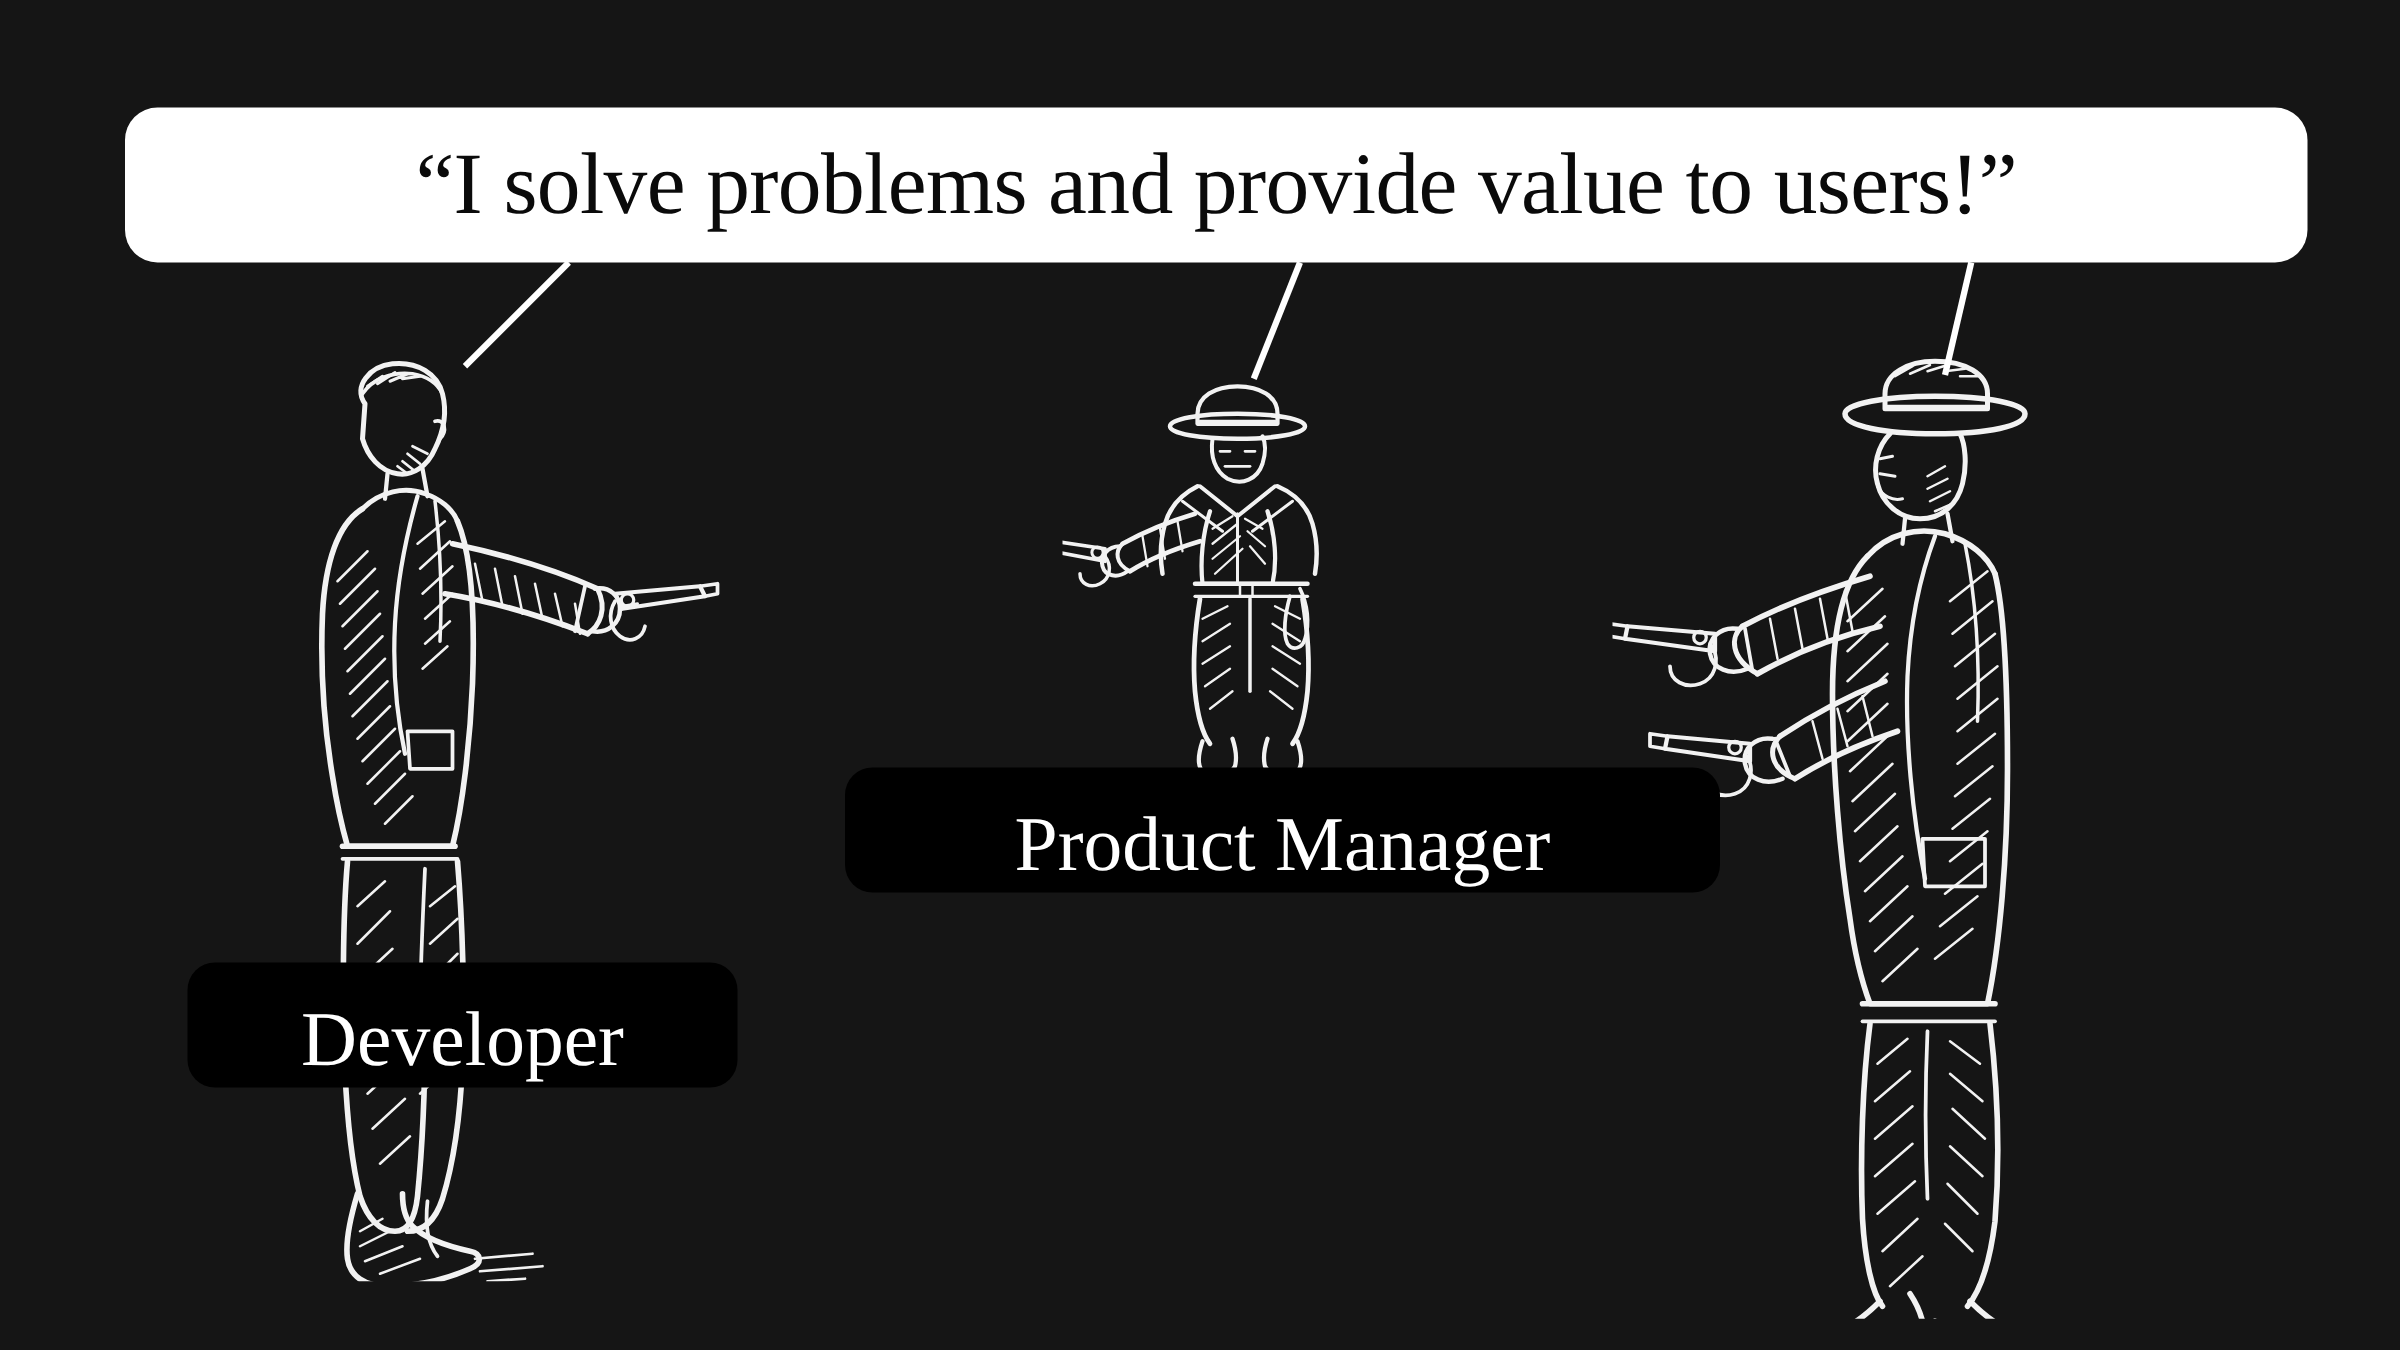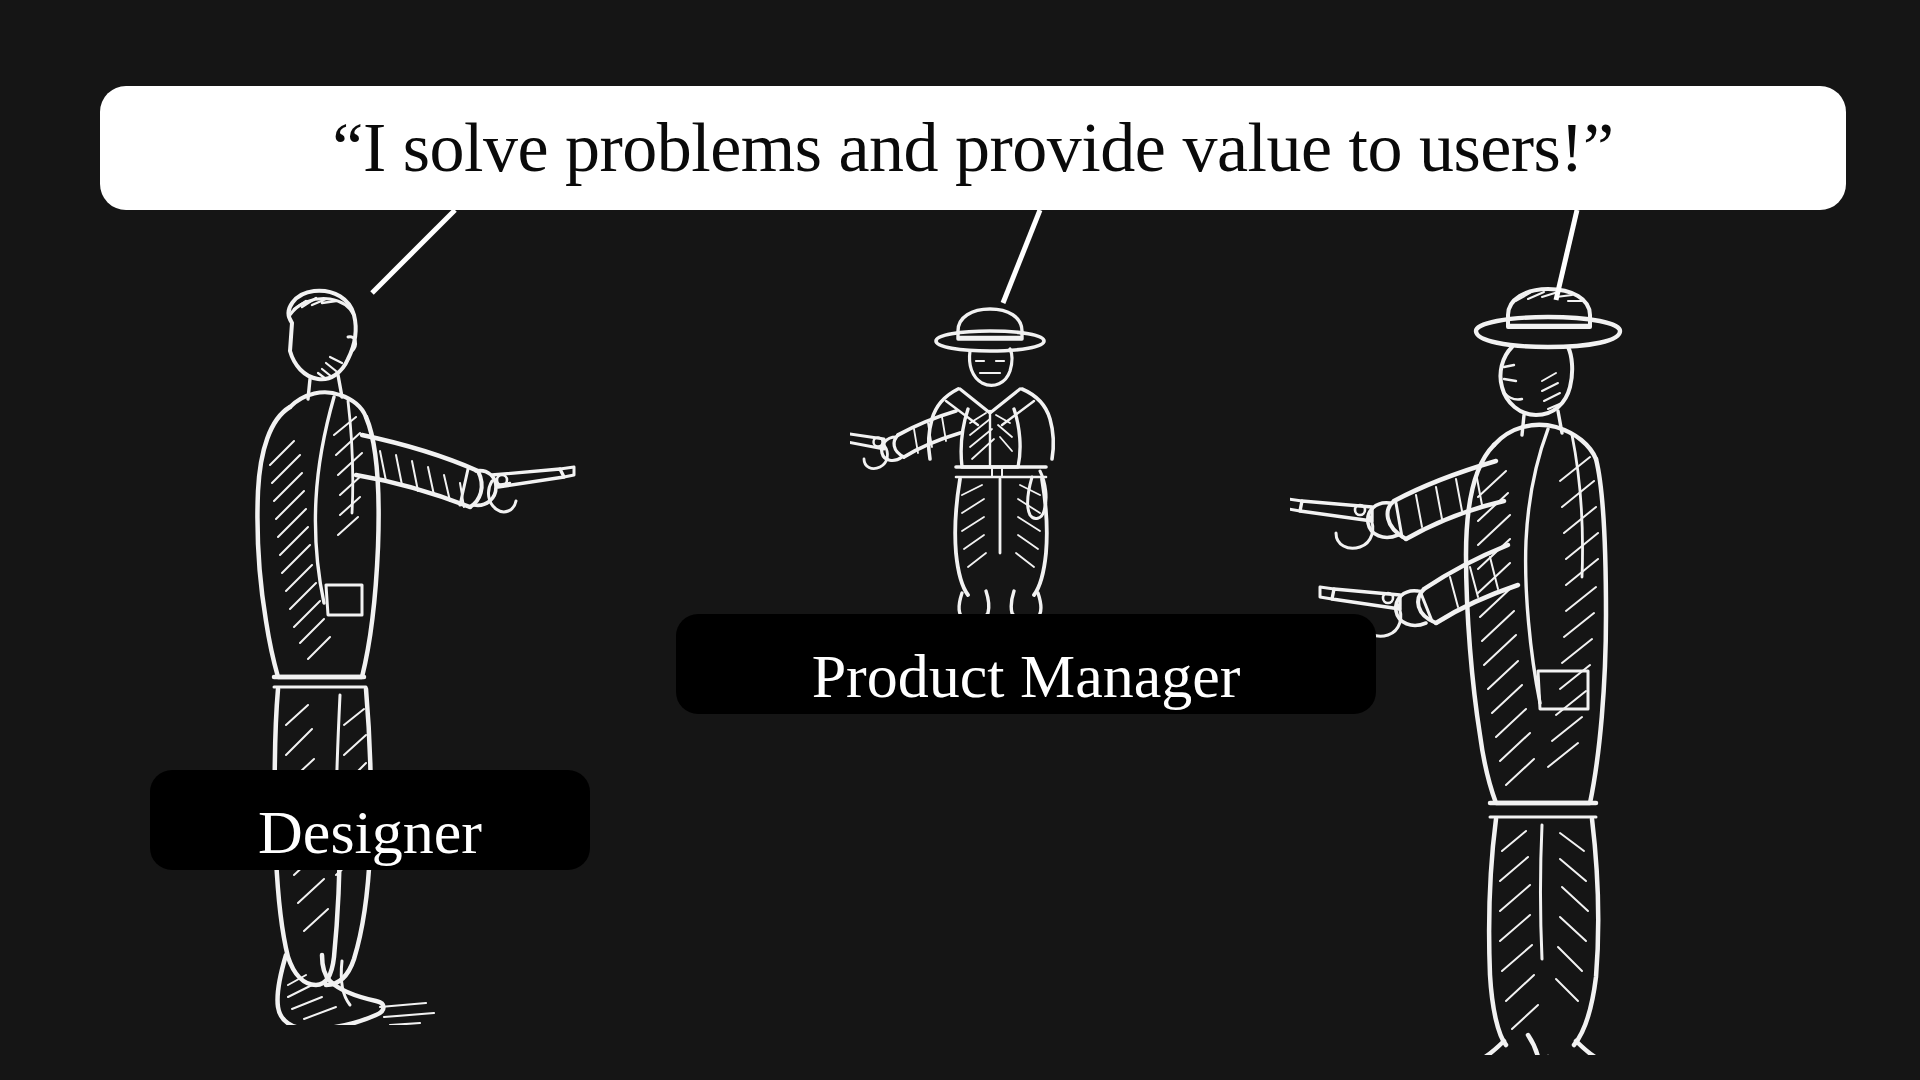--- a/index.html
+++ b/index.html
@@ -365,21 +365,21 @@
         </g>
 
         <g stroke-width="2.2">
           <path d="M330 780 L380 776 M334 790 L390 786 M340 798 L374 796"></path>
         </g>
       </g>
     </svg>
   </div>
 
   <div class="role-chip" id="chip-developer">
-    <span>Designer</span>
+    <span>Developer</span>
   </div>
 
   <div class="role-chip" id="chip-product-manager">
     <span>Product Manager</span>
   </div>
 
 
 </div>
 
 </body></html>

